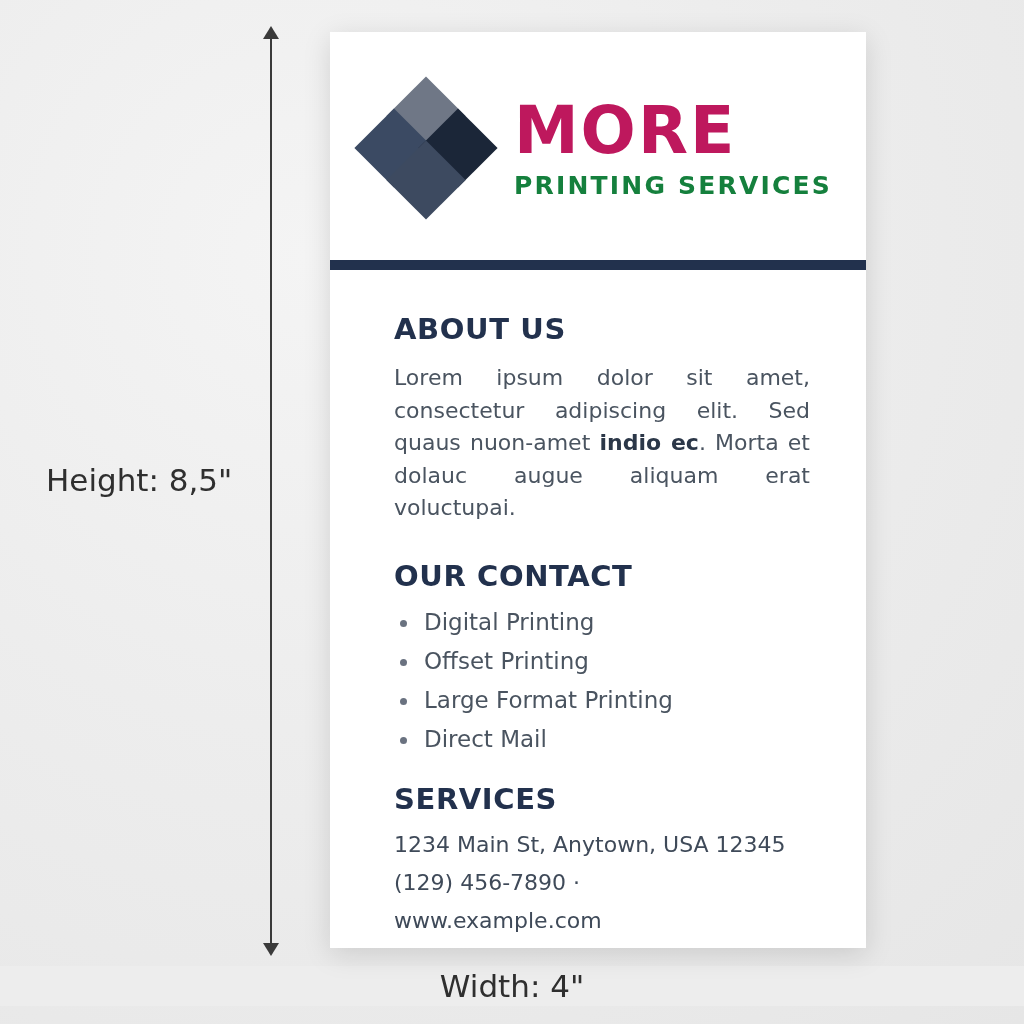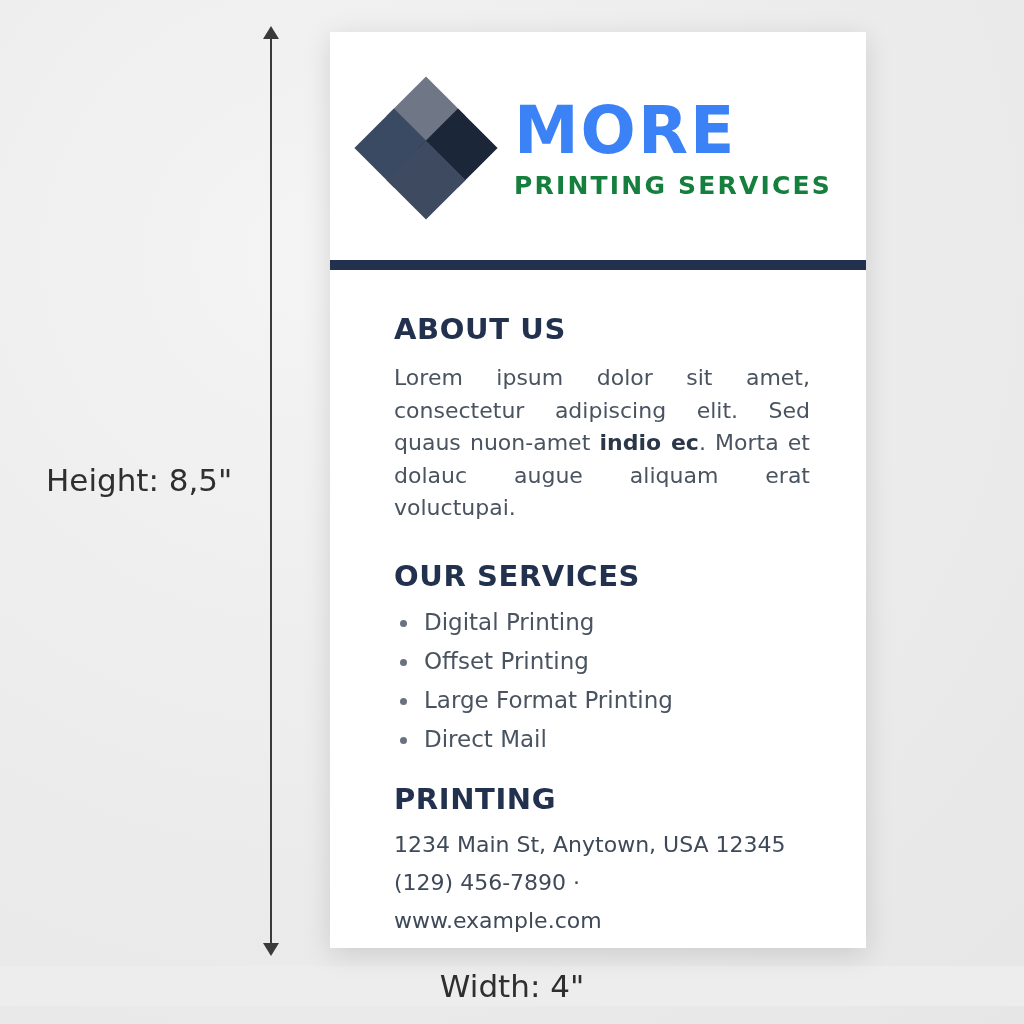--- a/index.html
+++ b/index.html
@@ -65,21 +65,21 @@
   .dia.top     { left: 34px;  top: 2px;   background: #6f7786; }
   .dia.left    { left: 2px;   top: 34px;  background: #3b4a63; }
   .dia.right   { left: 66px;  top: 34px;  background: #1b2638; }
   .dia.bottom  { left: 34px;  top: 66px;  background: #3d4a60; }
 
   .logo-text { line-height: 1; }
   .logo-title {
     font-size: 65px;
     font-weight: bold;
     letter-spacing: 2px;
-    color: #3b82f6;
+    color: #be185d;
     font-family: "DejaVu Sans", sans-serif;
   }
   .logo-sub {
     margin-top: 10px;
     font-size: 25px;
     letter-spacing: 2.2px;
     color: #15803d;
     font-family: "DejaVu Sans", sans-serif;
     font-weight: 600;
   }
@@ -259,30 +259,30 @@
   </div>
 
   <div class="flyer-body">
 
     <div class="section">
       <h2 class="section-title">ABOUT US</h2>
       <p class="body-text"><span>Lorem ipsum dolor sit amet, consectetur adipiscing elit. Sed quaus nuon-amet </span><span class="em">indio ec</span><span>. Morta et dolauc augue aliquam erat voluctupai.</span></p>
     </div>
 
     <div class="section services">
-      <h2 class="section-title">OUR SERVICES</h2>
+      <h2 class="section-title">OUR CONTACT</h2>
       <ul class="services-list">
         <li>Digital Printing</li>
         <li>Offset Printing</li>
         <li>Large Format Printing</li>
         <li>Direct Mail</li>
       </ul>
     </div>
 
     <div class="section contact">
-      <h2 class="section-title">PRINTING</h2>
+      <h2 class="section-title">SERVICES</h2>
       <div class="contact-line">1234 Main St, Anytown, USA 12345</div>
       <div class="contact-line">(129) 456-7890 ·</div>
       <div class="contact-line">www.example.com</div>
     </div>
 
   </div>
 </div>
 
 </body></html>

